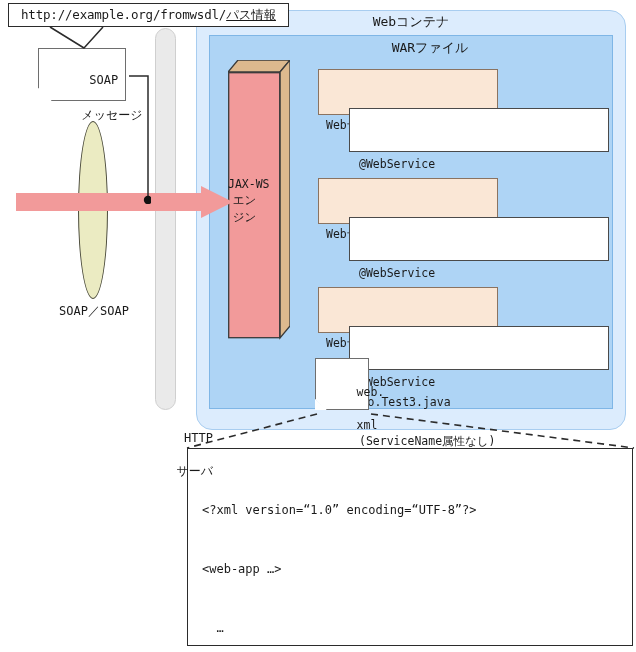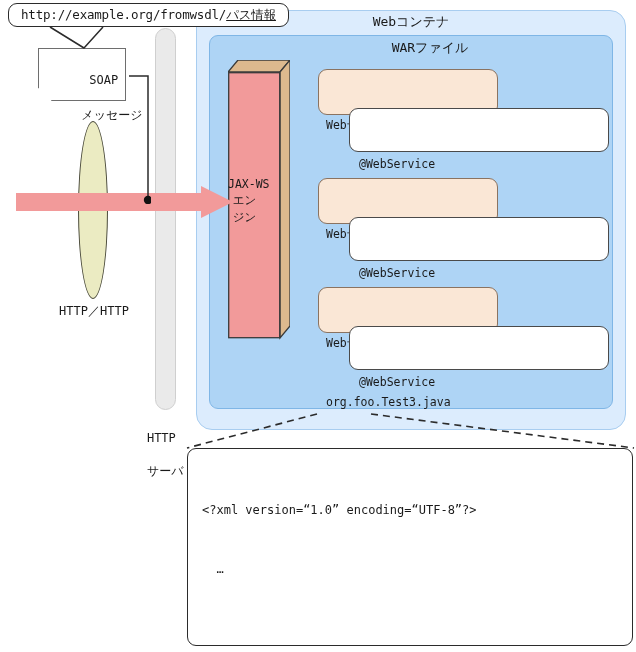--- a/index.html
+++ b/index.html
@@ -4,21 +4,21 @@
 <style>
   html,body{margin:0;padding:0;}
   body{
     width:636px;height:652px;
     background:#ffffff;
     font-family:"DejaVu Sans","Liberation Sans",sans-serif;
     overflow:hidden;
   }
   #stage{position:relative;width:636px;height:652px;}
 
-  .abs{position:absolute;border-radius:9px;}
+  .abs{position:absolute;}
 
   
   .txt{
     font-family:"DejaVu Sans Mono","Liberation Mono",monospace;
     color:#1a1a1a;
     white-space:pre;
     line-height:1.30;
   }
 
   
@@ -52,21 +52,21 @@
     text-align:center;font-size:12px;line-height:1.45;
   }
 
   
   #http-bar{
     left:155px;top:28px;width:21px;height:382px;
     background:#eaeaea;border:1px solid #cfcfcf;
     border-radius:11px;box-sizing:border-box;
   }
   #http-label{
-    left:118px;top:414px;width:95px;text-align:left;
+    left:118px;top:414px;width:95px;text-align:right;
     font-size:12px;line-height:1.35;
   }
 
   
   #soap-ellipse{
     left:78px;top:121px;width:30px;height:178px;
     background:#ebebc2;border:1.2px solid #4a4a3a;
     border-radius:50%/50%;box-sizing:border-box;
   }
   #soap-http-label{
@@ -202,53 +202,63 @@
     <span class="l">@WebService</span>
     <span class="l"><span>(ServiceName=“</span><span class="u">Sample2Service</span><span>”)</span></span>
   </div>
 
   <div class="abs svc-class txt" style="left:318px;top:287px;">
     <span class="l">Webサービス実装クラスC</span>
     <span class="l">org.foo.Test3.java</span>
   </div>
   <div class="abs annot txt" style="left:349px;top:326px;">
     <span class="l">@WebService</span>
-  </div>
-
+    <span class="l"><span>(ServiceName属性なし)</span><span class="u"></span><span></span></span>
+  </div>
+
+  <div class="abs" id="webxml-note">
+    <div class="body"></div>
+    <div class="fold"></div>
+    <div class="t txt">
+      <span>web.</span><br>
+      <span>xml</span>
+    </div>
+  </div>
 
   <div class="abs" id="callout-lines">
     <svg width="451" height="55" viewBox="0 0 451 55">
       <line x1="132" y1="19" x2="2" y2="53" stroke="#2b2b2b" stroke-width="1.6" stroke-dasharray="7,5"></line>
       <line x1="186" y1="19" x2="449" y2="53" stroke="#2b2b2b" stroke-width="1.6" stroke-dasharray="7,5"></line>
     </svg>
   </div>
 
   <div class="abs" id="xml-block">
     <div class="txt">
       <span class="l">&lt;?xml version=“1.0” encoding=“UTF-8”?&gt;</span>
+      <span class="l">&lt;web-app …&gt;</span>
       <span class="l">  …</span>
       
       
       
       
       
       
       
       
     </div>
   </div>
 
   <div class="abs" id="http-bar"></div>
   <div class="abs txt" id="http-label">
     <span>HTTP</span><br>
     <span>サーバ</span>
   </div>
 
   <div class="abs" id="soap-ellipse"></div>
-  <div class="abs txt" id="soap-http-label">HTTP／HTTP</div>
+  <div class="abs txt" id="soap-http-label">SOAP／SOAP</div>
 
   <div class="abs" id="flow-arrow">
     <svg width="217" height="32" viewBox="0 0 217 32">
       <polygon points="0,7 185,7 185,0 217,16 185,32 185,25 0,25" fill="#f29a9a"></polygon>
     </svg>
   </div>
 
   <div class="abs" id="soap-connector">
     <svg width="22" height="130" viewBox="0 0 22 130">
       <polyline points="0,2 19,2 19,126" fill="none" stroke="#2b2b2b" stroke-width="1.5"></polyline>

